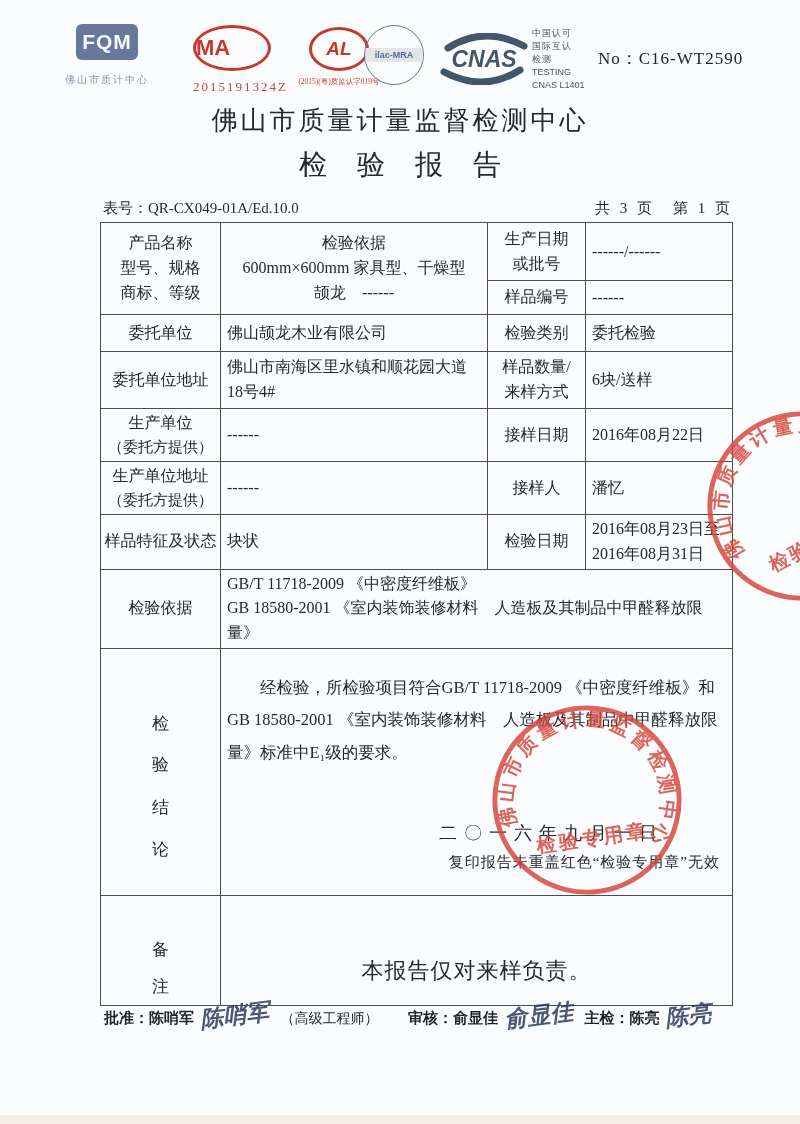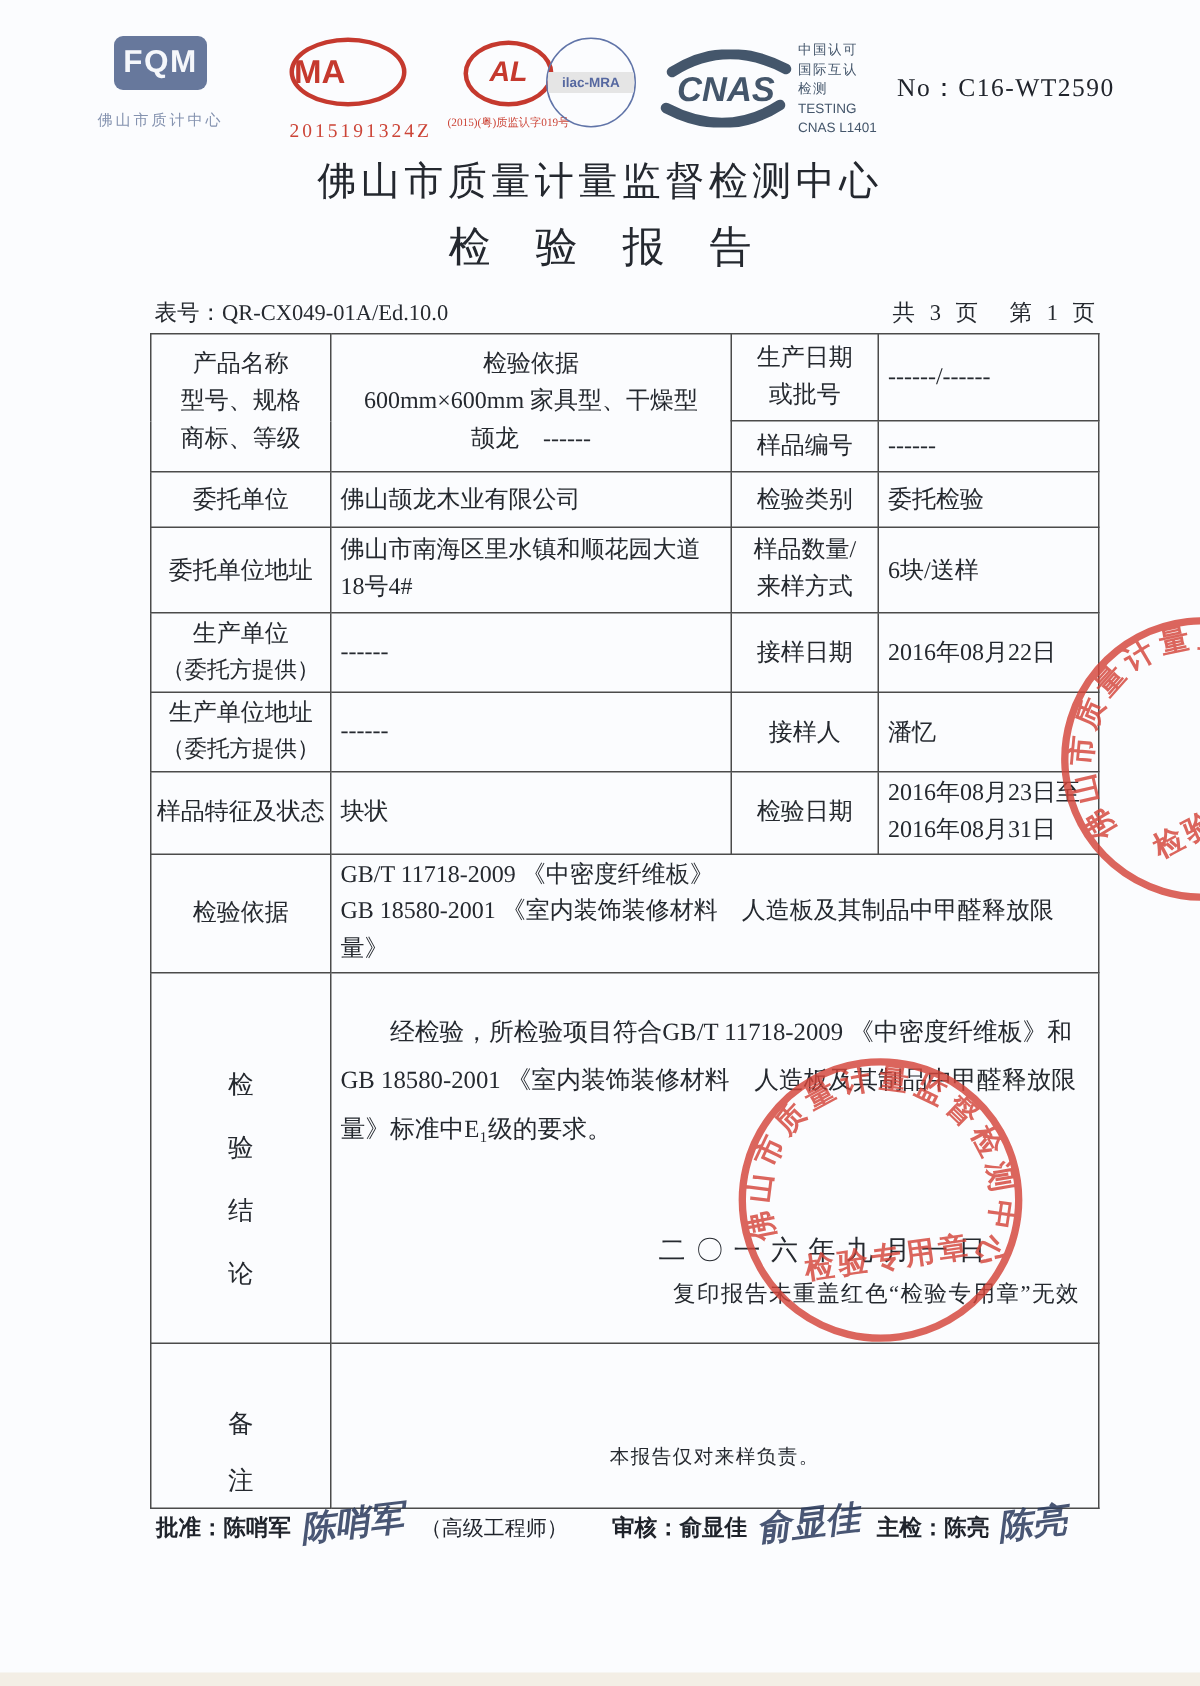--- a/index.html
+++ b/index.html
@@ -53,21 +53,21 @@
   .c{text-align:center;}
   .line{line-height:1.55;}
   .vwrap{display:flex; justify-content:center; align-items:flex-start; height:100%;}
   .vlabel{writing-mode:vertical-rl; text-orientation:upright; font-size:17px;}
   .vlabel.conc{letter-spacing:42px; padding-top:26px;}
   .vlabel.rem{letter-spacing:36px; padding-top:24px;}
   td.bigcell{vertical-align:top; padding:14px 14px 6px 14px;}
   .conc-text{text-indent:2em; line-height:1.95; font-size:16.5px;}
   .conc-date{margin-top:52px; text-align:center; padding-left:150px; font-size:18px; letter-spacing:7px;}
   .conc-note{margin-top:8px; text-align:right; padding-right:6px; font-size:15px; letter-spacing:1px;}
-  .rem-text{text-align:center; padding-top:40px; font-size:13px; letter-spacing:1px;}
+  .rem-text{text-align:center; padding-top:40px; font-size:22px; letter-spacing:1px;}
   
   .foot{position:absolute; left:104px; top:1000px; width:660px; font-size:15px; color:#1f232b;
     white-space:nowrap;}
   .foot .lbl{font-weight:bold;}
   .sig{display:inline-block; font-size:23px; font-weight:bold; color:#2a3a5c;
     transform:rotate(-7deg) skewX(-14deg); opacity:.85; margin:0 6px 0 4px;}
   .foot .title{font-size:14px;}
   
   .stamp{position:absolute; opacity:.82; pointer-events:none;}
   .stamp-main{left:489px; top:702px; width:196px; height:196px; transform:rotate(-8deg);}

